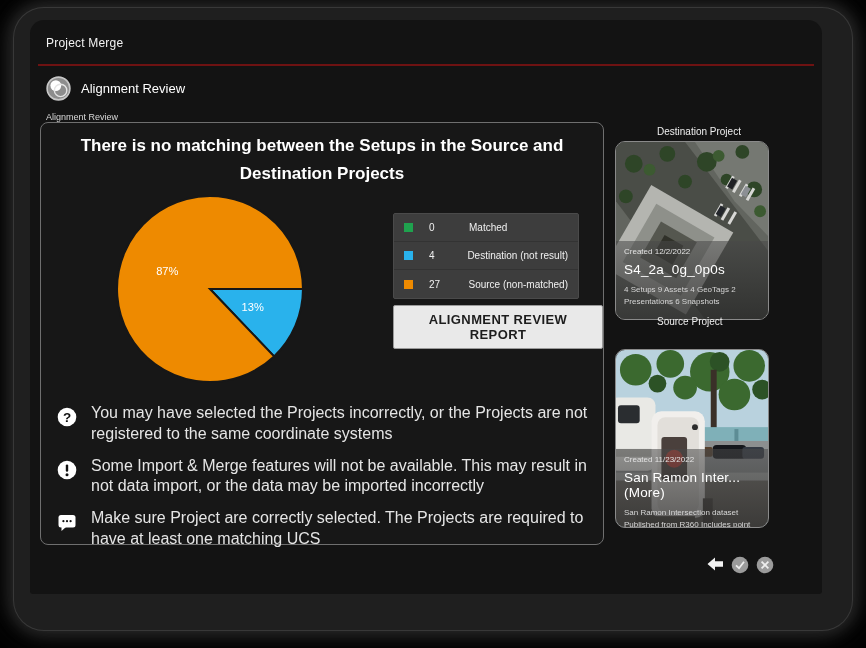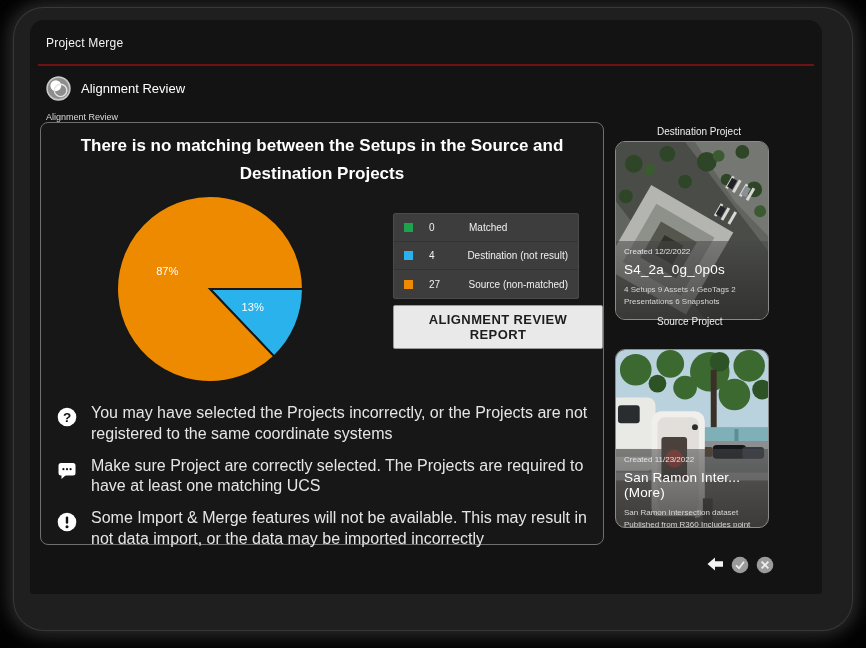--- a/index.html
+++ b/index.html
@@ -141,42 +141,42 @@
 
       <div class="notices">
         <div class="notice">
           <span class="notice-icon">
             <svg width="20" height="20" viewBox="0 0 20 20">
               <circle cx="10" cy="10" r="9.3" fill="#ffffff"></circle>
               <text x="10" y="14.6" text-anchor="middle" font-size="13.5" font-weight="bold" fill="#111">?</text>
             </svg>
           </span>
           <span class="notice-text">You may have selected the Projects incorrectly, or the Projects are not registered to the same coordinate systems</span>
+        </div>
+        <div class="notice">
+          <span class="notice-icon">
+            <svg width="20" height="20" viewBox="0 0 20 20">
+              <circle cx="10" cy="10" r="9.3" fill="#ffffff"></circle>
+              <rect x="8.8" y="4.4" width="2.4" height="7.4" rx="1.2" fill="#111"></rect>
+              <circle cx="10" cy="14.8" r="1.5" fill="#111"></circle>
+            </svg>
+          </span>
+          <span class="notice-text">Some Import &amp; Merge features will not be available. This may result in not data import, or the data may be imported incorrectly</span>
         </div>
         <div class="notice">
           <span class="notice-icon">
             <svg width="20" height="20" viewBox="0 0 20 20">
               <rect x="1.5" y="3" width="17" height="12.5" rx="2.5" fill="#ffffff"></rect>
               <polygon points="4.5,15 4.5,19 9,15" fill="#ffffff"></polygon>
               <circle cx="6.4" cy="9.2" r="1.1" fill="#111"></circle>
               <circle cx="10" cy="9.2" r="1.1" fill="#111"></circle>
               <circle cx="13.6" cy="9.2" r="1.1" fill="#111"></circle>
             </svg>
           </span>
           <span class="notice-text">Make sure Project are correctly selected. The Projects are required to have at least one matching UCS</span>
-        </div>
-        <div class="notice">
-          <span class="notice-icon">
-            <svg width="20" height="20" viewBox="0 0 20 20">
-              <circle cx="10" cy="10" r="9.3" fill="#ffffff"></circle>
-              <rect x="8.8" y="4.4" width="2.4" height="7.4" rx="1.2" fill="#111"></rect>
-              <circle cx="10" cy="14.8" r="1.5" fill="#111"></circle>
-            </svg>
-          </span>
-          <span class="notice-text">Some Import &amp; Merge features will not be available. This may result in not data import, or the data may be imported incorrectly</span>
         </div>
       </div>
     </div>
 
     <div class="col-label dest-label">Destination Project</div>
 
     <div class="proj-card dest-card">
       <svg class="photo" viewBox="0 0 154 179" preserveAspectRatio="none">
         <rect width="154" height="179" fill="#62655f"></rect>
         <polygon points="0,0 70,0 154,110 154,179 90,179 0,60" fill="#4a4d47"></polygon>

